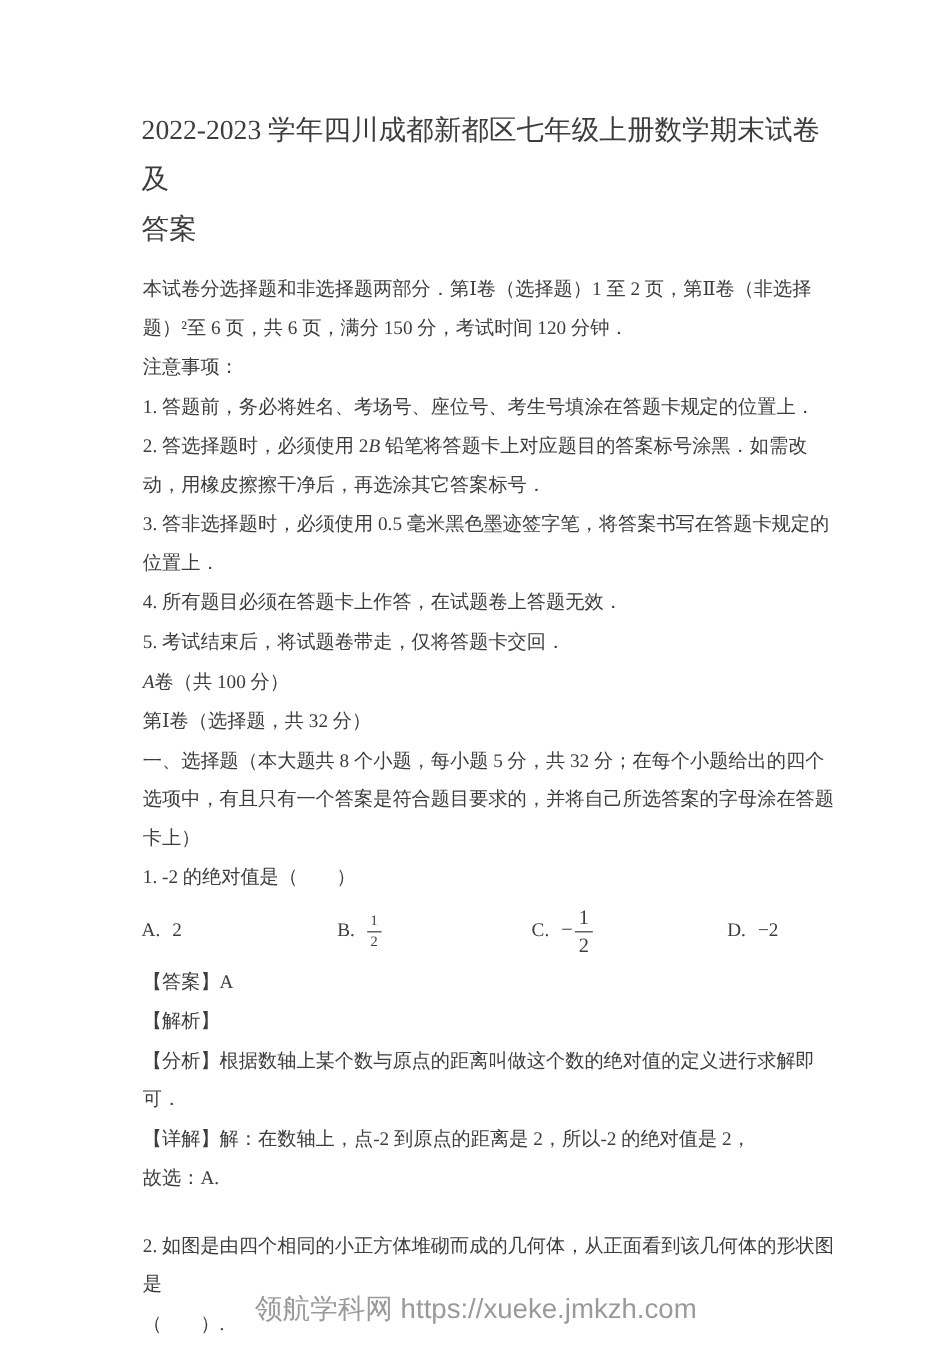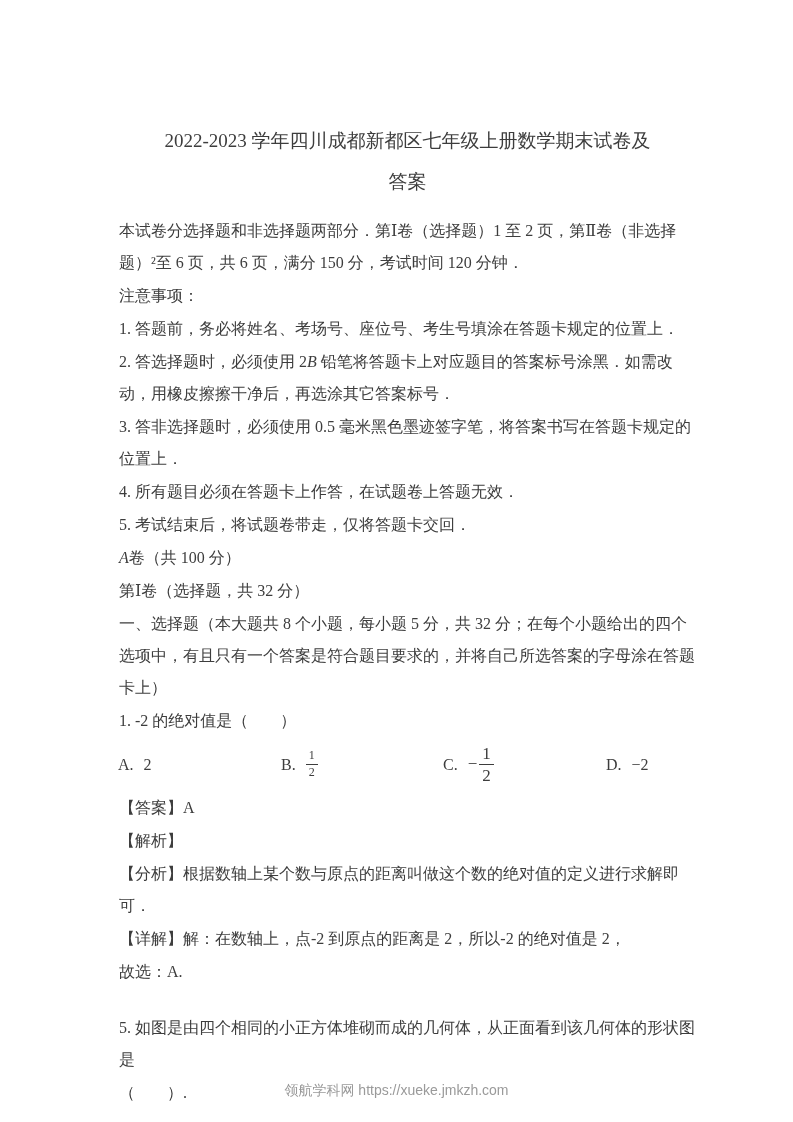--- a/index.html
+++ b/index.html
@@ -16,23 +16,22 @@
     color: #3d3d3d;
     font-family: "Liberation Serif", "DejaVu Serif", serif;
     font-size: 16px;
     line-height: 32px;
     overflow: hidden;
   }
   .content {
     padding: 0 96px 0 118px;
   }
   .doc-title {
-    margin-top: 120px;
-    text-align: center;
-    font-size: 19px;
+    margin-top: 88px;
+    font-size: 23px;
     line-height: 41px;
     font-weight: 400;
     color: #3d3d3d;
   }
   .para { margin: 1px; }
   .centered { text-align: left; }
   .italic { font-style: italic; }
   .options-row {
     position: relative;
     height: 52px;
@@ -66,21 +65,21 @@
   .frac-large { font-size: 17px; }
   .minus-sign { margin-right: 2px; }
   .q2-block { margin-top: 24px; }
   .footer {
     position: absolute;
     left: 0;
     top: 1078px;
     width: 100%;
     text-align: center;
     font-family: "Liberation Sans", "DejaVu Sans", sans-serif;
-    font-size: 14px;
+    font-size: 23px;
     color: #9a9a9a;
     line-height: 24px;
   }
 </style>
 </head>
 <body>
 
 <div class="page">
   <div class="content">
 
@@ -140,21 +139,21 @@
 
     <p class="para">【解析】</p>
 
     <p class="para">【分析】根据数轴上某个数与原点的距离叫做这个数的绝对值的定义进行求解即可．</p>
 
     <p class="para">【详解】解：在数轴上，点-2 到原点的距离是 2，所以-2 的绝对值是 2，</p>
 
     <p class="para">故选：A.</p>
 
     <div class="q2-block">
-      <p class="para">5.  如图是由四个相同的小正方体堆砌而成的几何体，从正面看到该几何体的形状图是</p>
+      <p class="para">2.  如图是由四个相同的小正方体堆砌而成的几何体，从正面看到该几何体的形状图是</p>
       <p class="para">（　　）.</p>
     </div>
 
   </div>
 
   <div class="footer">
     <span>领航学科网 https://xueke.jmkzh.com</span>
   </div>
 </div>
 

